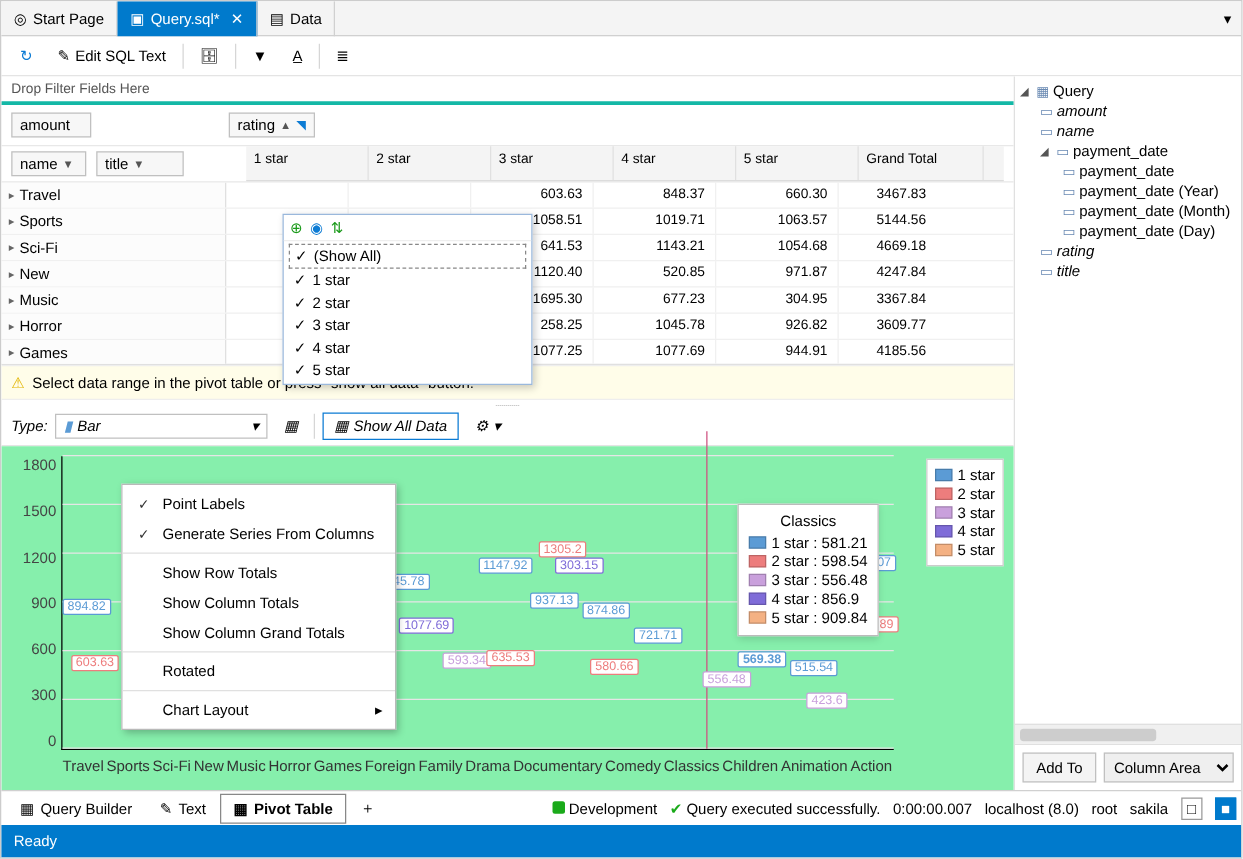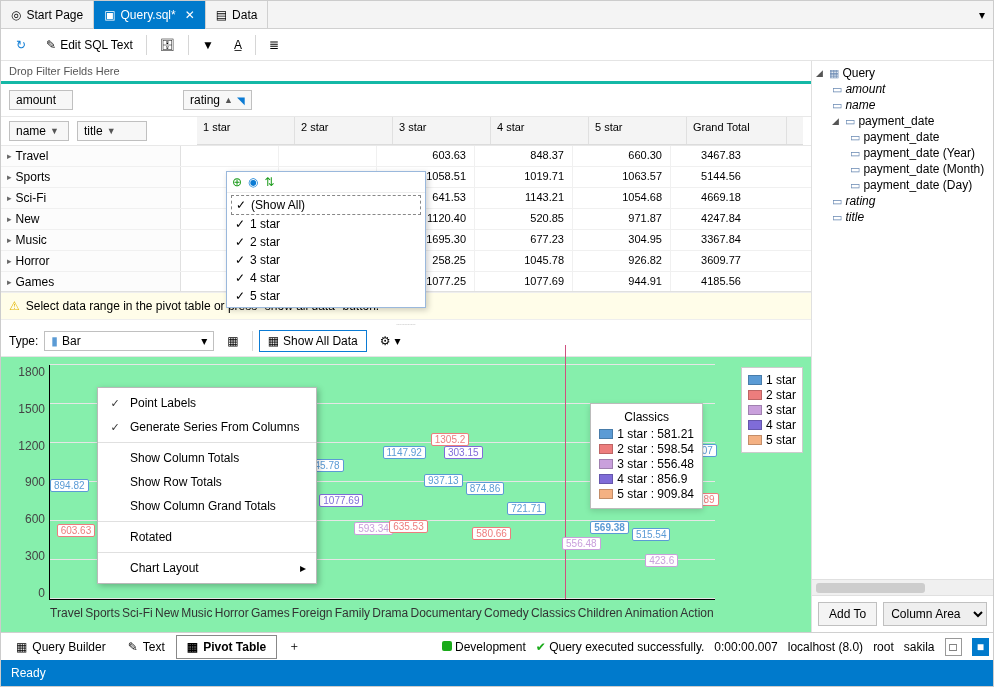--- a/index.html
+++ b/index.html
@@ -24,21 +24,21 @@
 .row-header-zone { display: flex; }
 .colcell { padding: 4px 6px; border-right: 1px solid #e0e0e0; font-size: 11px; }
 .grid-body { overflow: hidden; max-height: 146px; border-bottom: 1px solid #e0e0e0;}
 .gridrow { display: flex; border-bottom: 1px solid #f0f0f0; }
 .rowhdr { width: 180px; padding: 3px 6px; background: #fcfcfc; border-right: 1px solid #e0e0e0; display:flex; align-items:center; gap:4px;}
 .rowhdr .exp { font-size: 9px; color: #666; }
 .datacell { width: 98px; text-align: right; padding: 3px 8px; border-right: 1px solid #f0f0f0; font-size: 11px;}
 .gtcell { width: 100px; text-align: center; padding: 3px 8px; font-size: 11px;}
 .warn-bar { background: #fffde9; padding: 6px 8px; display: flex; align-items: center; gap: 6px; border-top:1px solid #eee; border-bottom:1px solid #eee;}
 .warn-bar .warn-icon { color: #e2b500; }
-.chart-toolbar { display: flex; align-items: center; padding: 4px 8px; gap: 6px; border-bottom:1px solid #e4e4e4;}
+.chart-toolbar { display: flex; align-items: center; padding: 4px 8px; gap: 6px; border-bottom:1px solid #e4e4e4;font-style:italic;}
 .chart-type-sel { border: 1px solid #c0c0c0; padding: 2px 6px; width: 170px; display:flex; align-items:center;}
 .show-all-btn { border: 1px solid #0b7bd4; padding: 3px 8px; display:flex; align-items:center; gap:4px; color:#000; }
 .chart-area { flex:1; position:relative; padding: 8px 12px 4px 12px; background:#86efac;}
 .chart-y-axis { position:absolute; left:10px; top:8px; bottom:32px; width:34px; display:flex; flex-direction:column; justify-content:space-between; text-align:right; font-size:10px; color:#444;}
 .chart-plot { position:absolute; left:48px; right:96px; top:8px; bottom:32px; border-left:1px solid #000; border-bottom:1px solid #000;}
 .chart-legend { position:absolute; right:8px; top:10px; border:1px solid #ccc; background:#fff; padding:4px 6px; font-size:11px;}
 .legend-row { display:flex; align-items:center; gap:4px; margin:1px 0;}
 .legend-sw { width:14px; height:10px; border:1px solid rgba(0,0,0,0.2);}
 .chart-xcats { position:absolute; left:48px; right:96px; bottom:12px; display:flex; justify-content:space-around; font-size:10px; color:#333;}
 .bargroup { position:absolute; bottom:0; width:6%; display:flex; align-items:flex-end; gap:1px;}
@@ -485,25 +485,25 @@
             <span class="chk">✓</span>
             <span>Point Labels</span>
           </div>
         <div class="mitem">
             <span class="chk">✓</span>
             <span>Generate Series From Columns</span>
           </div>
         <div class="sep"></div>
         <div class="mitem">
             <span class="chk"></span>
-            <span>Show Column Totals</span>
+            <span>Show Row Totals</span>
           </div>
         <div class="mitem">
             <span class="chk"></span>
-            <span>Show Row Totals</span>
+            <span>Show Column Totals</span>
           </div>
         <div class="mitem">
             <span class="chk"></span>
             <span>Show Column Grand Totals</span>
           </div>
         <div class="sep"></div>
         <div class="mitem">
             <span class="chk"></span>
             <span>Rotated</span>
           </div>

